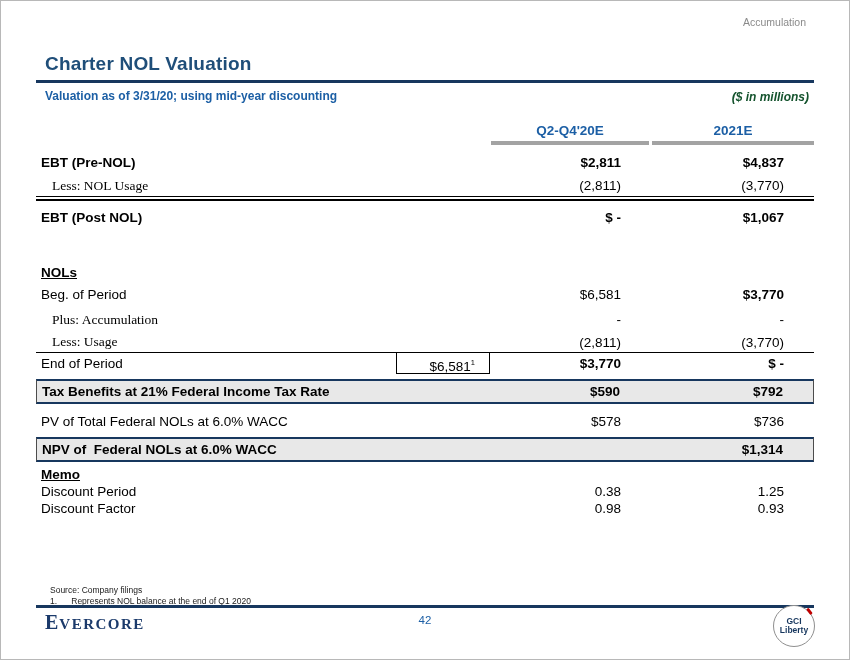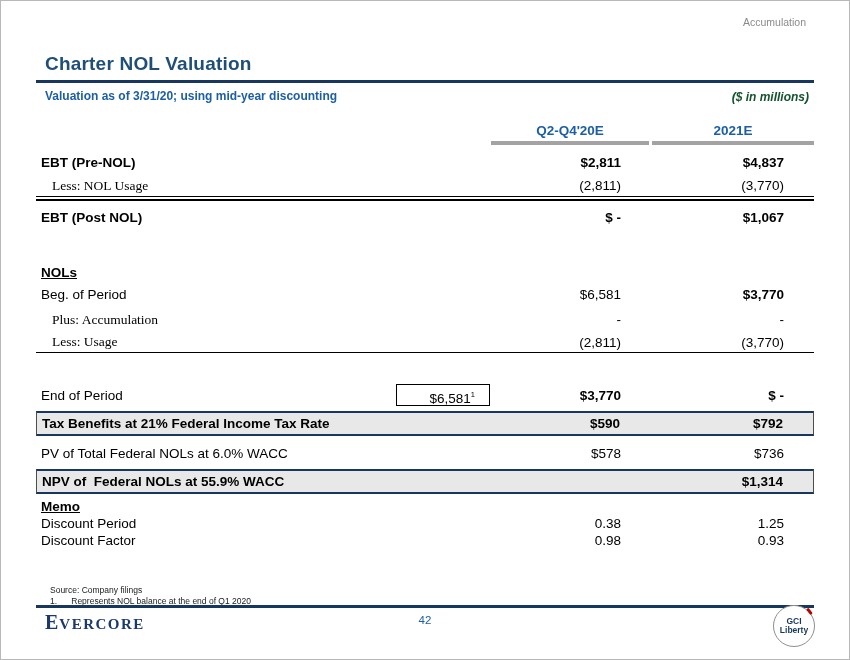--- a/index.html
+++ b/index.html
@@ -33,21 +33,21 @@
   .rule-double::after { content:""; position:absolute; left:0; right:0; bottom:-5px; height:2.5px; background:#000; }
   .highlight { background:#E8E8E8; border-top:2px solid #17375E; border-bottom:2px solid #17375E;
                border-left:1px solid #4d4d4d; border-right:1px solid #4d4d4d; }
 
   
   [data-name="row-ebt-pre-nol"]      { margin-top:7px; }
   [data-name="row-less-nol-usage"]   { height:21px; margin-bottom:7px; }
   [data-name="row-ebt-post-nol"]     { height:26px; }
   [data-name="row-nols-header"]      { margin-top:32px; height:20px; }
   [data-name="row-less-usage"]       { height:20px; }
-  [data-name="row-end-of-period"]    { height:21px;margin-top:32px; }
+  [data-name="row-end-of-period"]    { height:21px; }
   [data-name="row-tax-benefits"]     { margin-top:5px; height:21px; }
   [data-name="row-pv-federal-nols"]  { margin-top:7px; height:21px; }
   [data-name="row-npv-federal-nols"] { margin-top:5px; height:21px; }
   [data-name="row-memo-header"]      { margin-top:3px; height:18px; }
   [data-name="row-discount-period"]  { height:17px; }
   [data-name="row-discount-factor"]  { height:17px; }
 
   .eop-box { position:absolute; right:324px; top:-1px; width:78px; height:20px; line-height:20px;
              border:1px solid #000; background:#fff; text-align:right; padding-right:14px; }
   .eop-box sup { font-size:7.5px; }
@@ -130,21 +130,21 @@
           <div class="cell-label bold" data-name="row-label">Tax Benefits at 21% Federal Income Tax Rate</div>
           <div class="cell-v bold" data-name="value-q2-q4-20e">$590</div>
           <div class="cell-v cell-v2 bold" data-name="value-2021e">$792</div>
         </div>
         <div class="row" data-name="row-pv-federal-nols">
           <div class="cell-label" data-name="row-label">PV of Total Federal NOLs at 6.0% WACC</div>
           <div class="cell-v" data-name="value-q2-q4-20e">$578</div>
           <div class="cell-v cell-v2" data-name="value-2021e">$736</div>
         </div>
         <div class="row highlight" data-name="row-npv-federal-nols">
-          <div class="cell-label bold" data-name="row-label">NPV of  Federal NOLs at 55.9% WACC</div>
+          <div class="cell-label bold" data-name="row-label">NPV of  Federal NOLs at 6.0% WACC</div>
           <div class="cell-v bold" data-name="value-q2-q4-20e"></div>
           <div class="cell-v cell-v2 bold" data-name="value-2021e">$1,314</div>
         </div>
         <div class="row section" data-name="row-memo-header">
           <div class="cell-label" data-name="row-label">Memo</div>
           <div class="cell-v" data-name="value-q2-q4-20e"></div>
           <div class="cell-v cell-v2" data-name="value-2021e"></div>
         </div>
         <div class="row" data-name="row-discount-period">
           <div class="cell-label" data-name="row-label">Discount Period</div>

